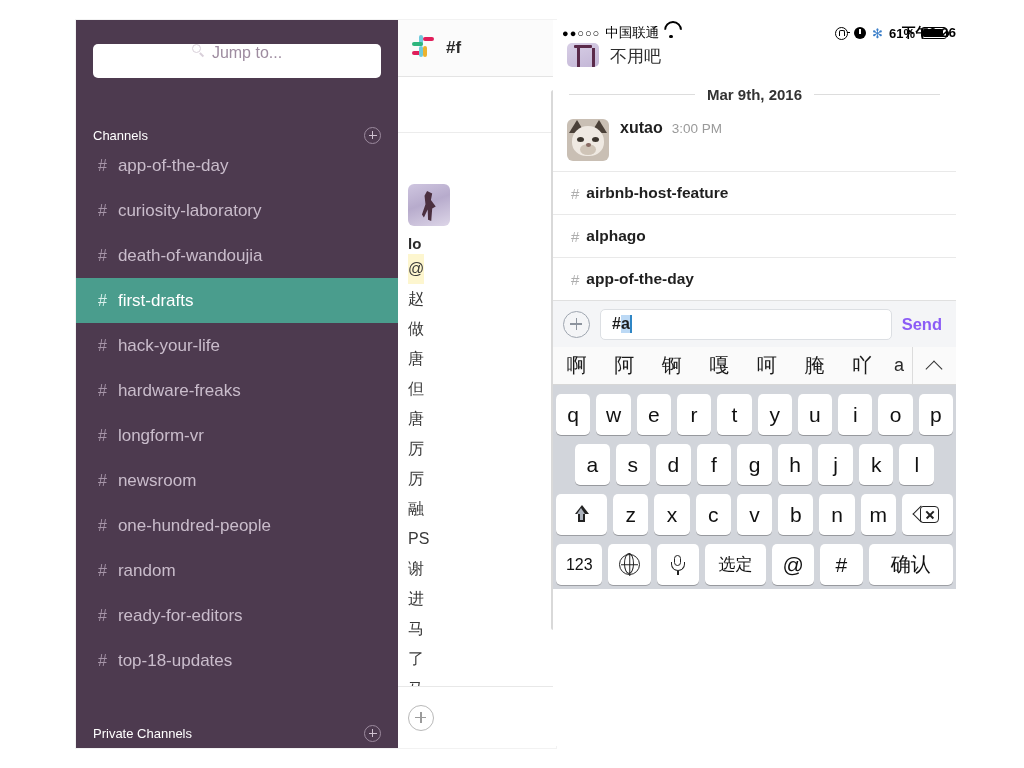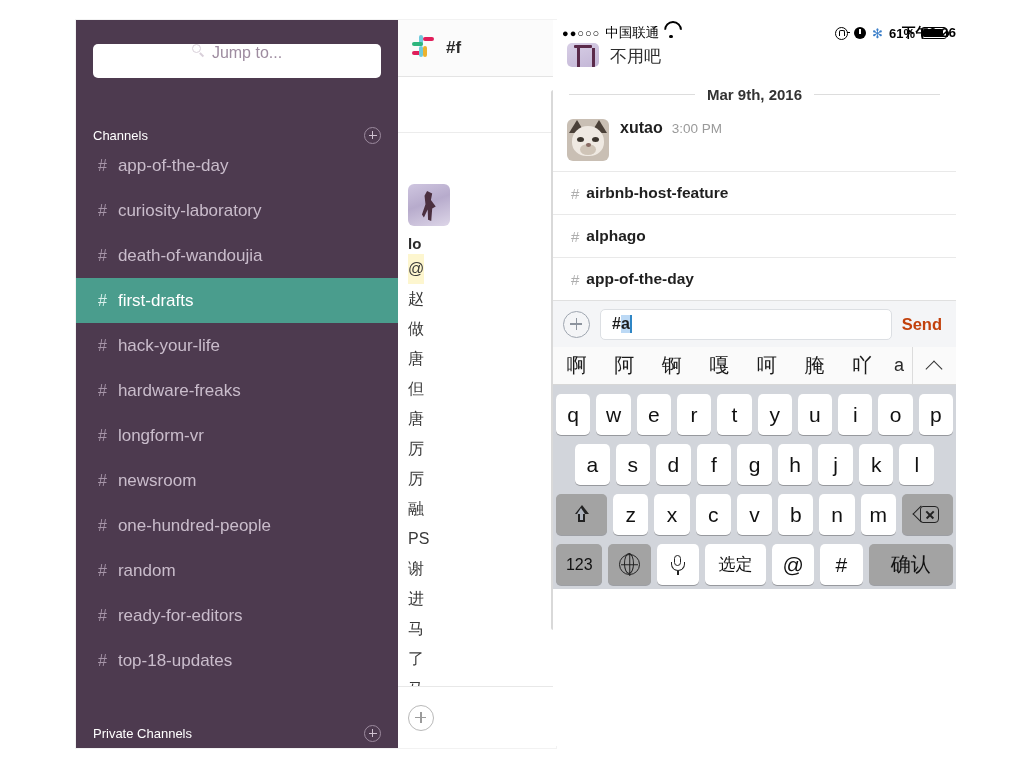--- a/index.html
+++ b/index.html
@@ -293,21 +293,21 @@
   .in-field {
     flex: 1; height: 31px; background: #fff; border: 1px solid #dcdfe3; border-radius: 5px;
     display: flex; align-items: center; padding-left: 11px; font-size: 16px; color: #1c1c1c;
     font-weight: bold; position: relative;
   }
   .in-field .typed-hl { background: #bcd9f5; }
   .caret {
     display: inline-block; width: 2px; height: 18px; background: #2f86c5;
     margin-left: 0px; vertical-align: -3px;
   }
-  .send-btn { color: #c2410c; font-size: 16.5px; font-weight: bold; padding-right: 4px; }
+  .send-btn { color: #8b5cf6; font-size: 16.5px; font-weight: bold; padding-right: 4px; }
 
   
   .kb { background: #d2d5db; padding-bottom: 4px; }
   .cand-bar {
     height: 38px; background: #fafafa; display: flex; align-items: center;
     border-bottom: 1px solid #d7d7d7;
   }
   .cand {
     flex: 1; text-align: center; font-size: 20px; color: #1a1a1a;
   }
@@ -326,21 +326,21 @@
   }
   .kb-row {
     display: flex; justify-content: center; gap: 6px; margin-top: 9px; padding: 0 3px;
   }
   .key {
     height: 41px; background: #fff; border-radius: 5px;
     box-shadow: 0 1px 0 rgba(0,0,0,0.28);
     display: flex; align-items: center; justify-content: center;
     font-size: 21px; color: #111; flex: 1;
   }
-  .key.dark { background: #a3a3a3; box-shadow: 0 1px 0 rgba(0,0,0,0.25); }
+  .key.dark { background: #ffffff; box-shadow: 0 1px 0 rgba(0,0,0,0.25); }
   .key.wide { flex: 1.45; }
   .key.zh { font-size: 17px; }
   .row2 { padding: 0 22px; }
   .row4 { margin-top: 9px; }
   .key.enter { flex: 2.0; font-size: 20px; }
   .key.num { flex: 1.1; font-size: 16px; }
   .shift-glyph {
     width: 19px; height: 19px; position: relative;
   }
   .shift-glyph::before {

